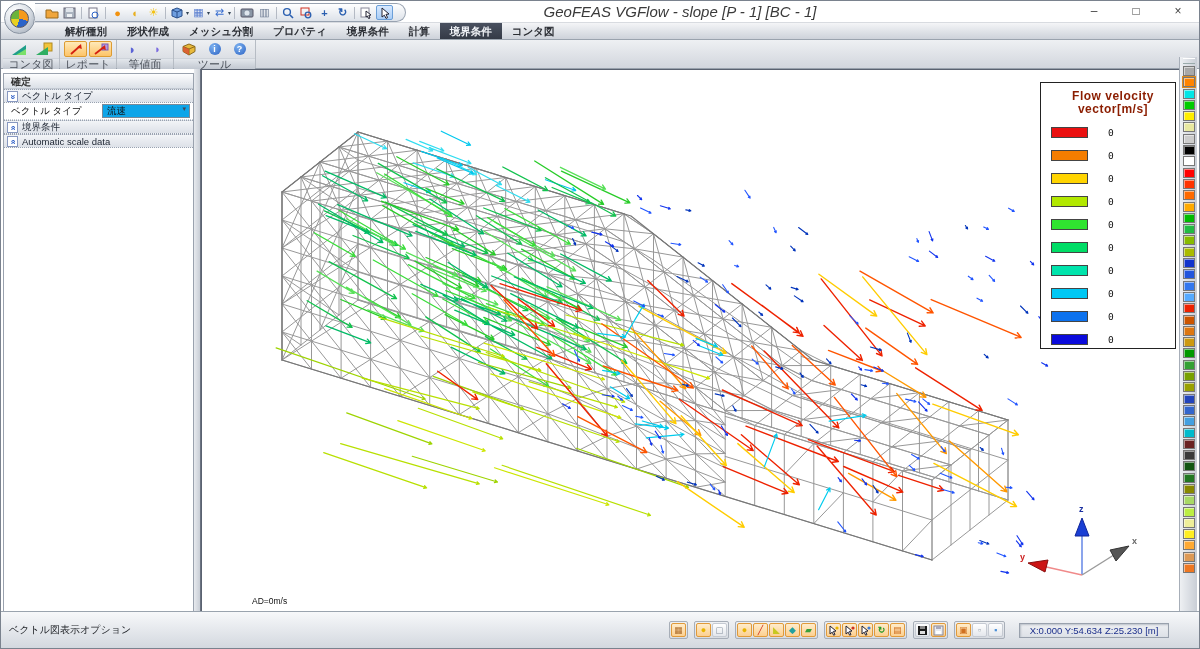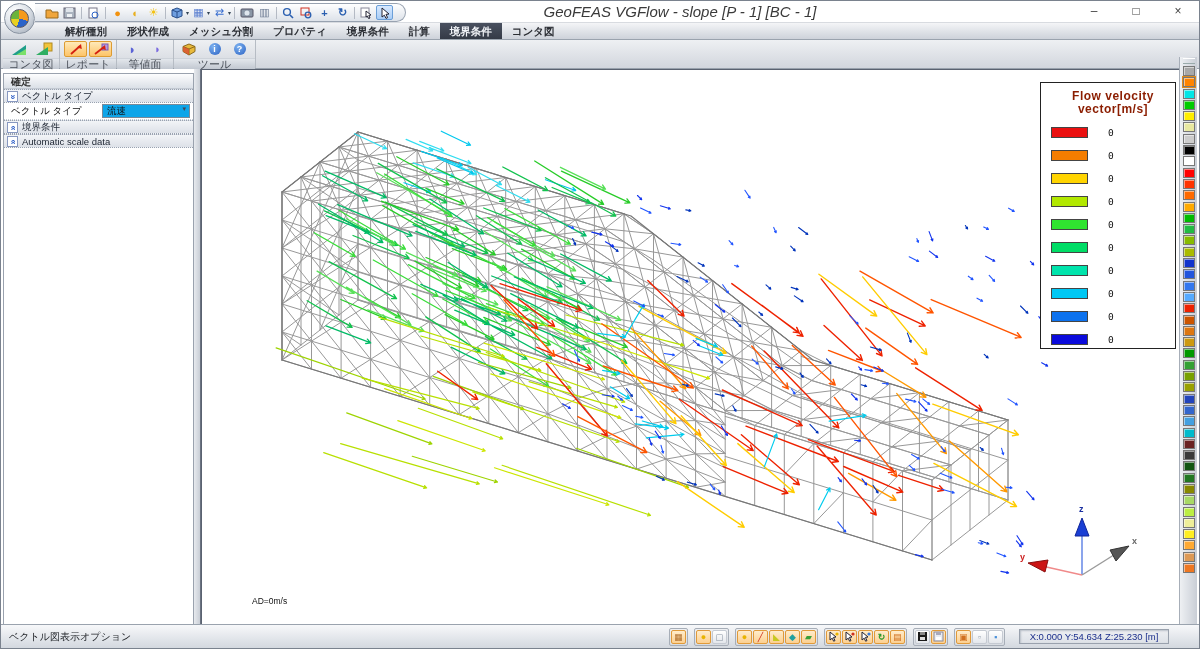--- a/index.html
+++ b/index.html
@@ -72,21 +72,21 @@
   .lg-sw{width:37px;height:11px;border:1px solid #444;}
   .lg-val{font-family:"DejaVu Sans Mono",monospace;font-size:9.5px;color:#111;margin-left:20px;}
   
   .palette{position:absolute;right:2px;top:56px;width:18px;bottom:22px;
            background:linear-gradient(90deg,#eef0f3,#c9ced6);border-left:1px solid #a7aeb8;
            display:flex;flex-direction:column;align-items:center;padding-top:1px;}
   .grip{width:12px;height:6px;border-top:1px solid #fff;border-bottom:1px solid #9aa;margin-bottom:2px;}
   .sw{width:12px;height:10px;border:1px solid #777;margin-bottom:1.3px;box-shadow:inset 1px 1px 0 rgba(255,255,255,.5);}
   .sw.sel{outline:1px solid #e08a1a;}
   
-  .statusbar{position:absolute;left:0;bottom:0;width:100%;height:24px;
+  .statusbar{position:absolute;left:0;bottom:0;width:100%;height:37px;
              background:linear-gradient(#f7f8fa,#d3d8df);border-top:1px solid #9aa3ae;
              display:flex;align-items:center;font-size:10px;padding-right:30px;}
   .sb-left{padding-left:8px;color:#1c1f24;}
   .sb-islands{margin-left:auto;display:flex;align-items:center;gap:6px;}
   .island{display:flex;gap:1px;background:linear-gradient(#eef0f3,#d8dce2);border:1px solid #a7aeb8;border-radius:2px;padding:1px;}
   .sbtn{width:15px;height:14px;display:flex;align-items:center;justify-content:center;font-size:9px;
         background:linear-gradient(#ffffff,#e4e7ec);border:1px solid #c5cad2;border-radius:2px;overflow:hidden;}
   .sbtn.hl{background:linear-gradient(#ffeccb,#fcd091);border-color:#e09a3a;}
   .coords{width:150px;height:15px;margin-left:8px;background:linear-gradient(#eef0f3,#dde1e7);
           border:1px solid #99a1ad;box-shadow:inset 1px 1px 2px #b9bfc8;color:#1c2f8c;font-size:9.5px;

